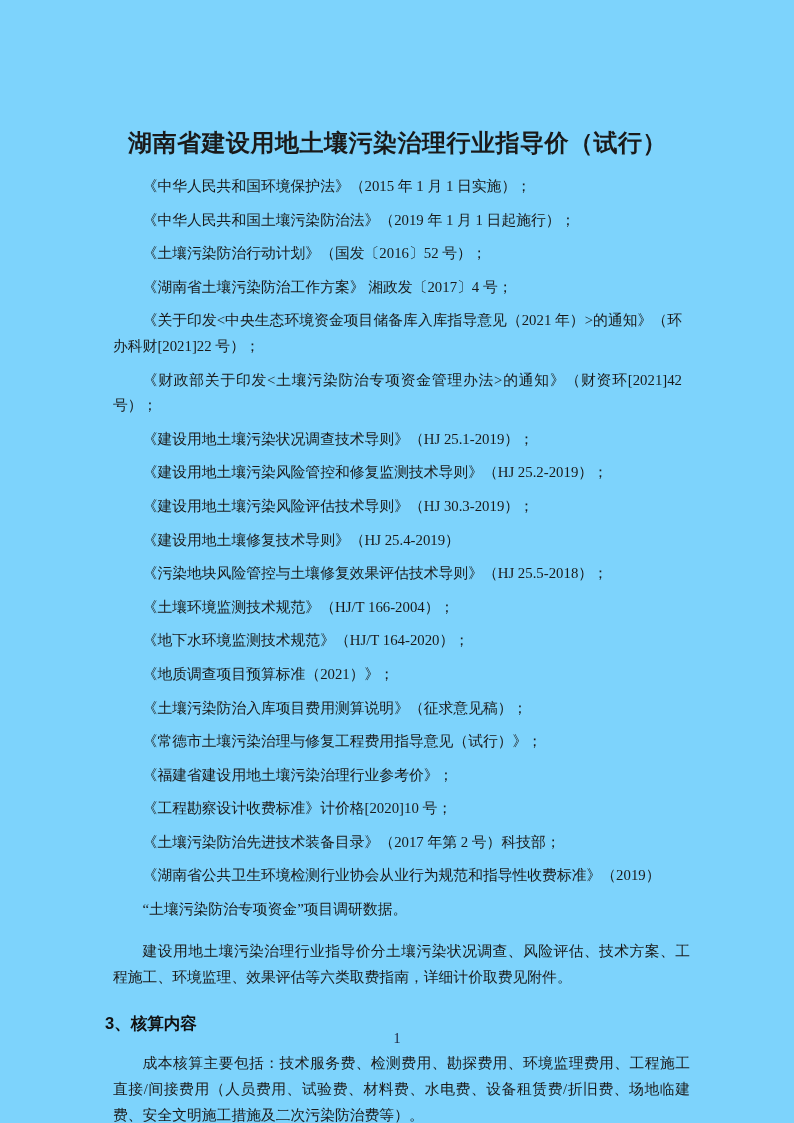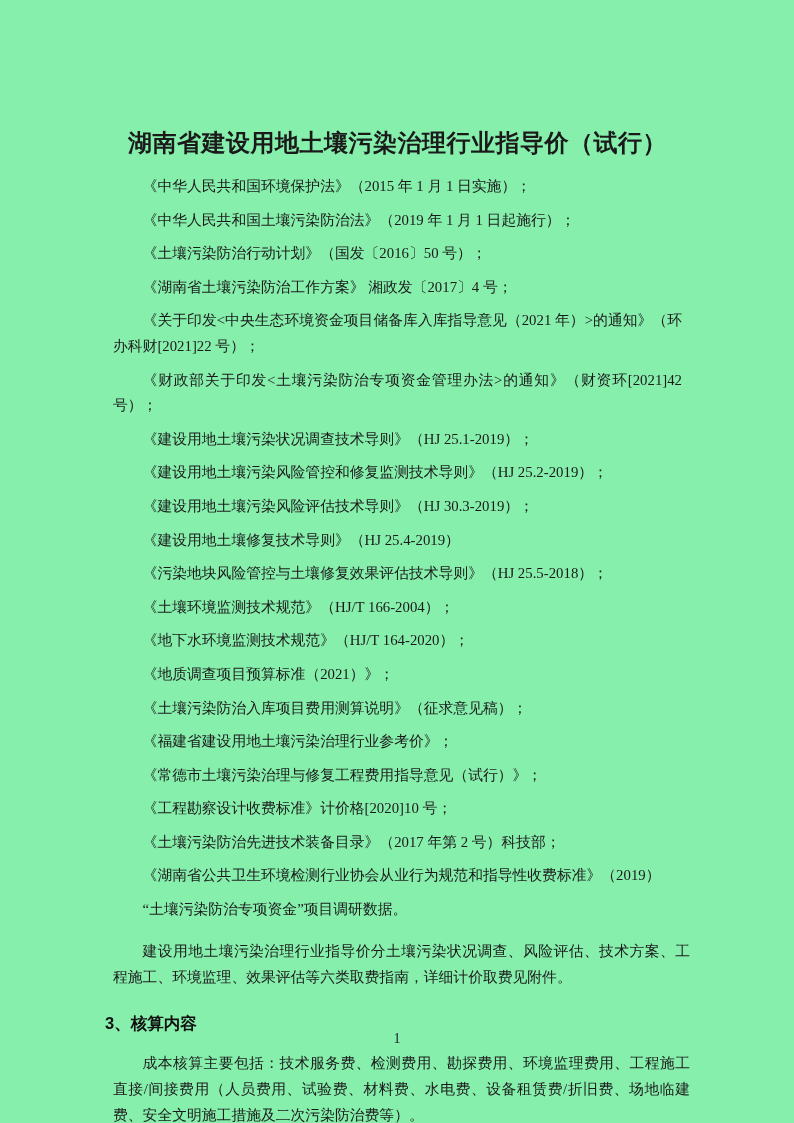--- a/index.html
+++ b/index.html
@@ -13,21 +13,21 @@
     position: relative;
     overflow: hidden;
   }
   .page {
     position: absolute;
     inset: 0;
     box-sizing: border-box;
     padding: 0 104px 0 105px;
     font-family: "Liberation Serif", "DejaVu Serif", serif;
     color: #1a1a1a;
-    background: #86efac;
+    background: #7dd3fc;
   }
   .doc-title {
     margin: 126px 0 0 0;
     text-align: center;
     font-size: 24px;
     line-height: 34px;
     font-weight: 700;
     letter-spacing: 0.5px;
     font-family: "Liberation Serif", "DejaVu Serif", serif;
   }
@@ -73,35 +73,35 @@
 <body>
 
 <div class="page">
 
   <h1 class="doc-title">湖南省建设用地土壤污染治理行业指导价（试行）</h1>
 
   <section class="sec-1">
     <div class="ref-list">
       <p>《中华人民共和国环境保护法》（2015 年 1 月 1 日实施）；</p>
       <p>《中华人民共和国土壤污染防治法》（2019 年 1 月 1 日起施行）；</p>
-      <p>《土壤污染防治行动计划》（国发〔2016〕50 号）；</p>
+      <p>《土壤污染防治行动计划》（国发〔2016〕52 号）；</p>
       <p>《湖南省土壤污染防治工作方案》 湘政发〔2017〕4 号；</p>
       <p>《关于印发&lt;中央生态环境资金项目储备库入库指导意见（2021 年）&gt;的通知》（环办科财[2021]22 号）；</p>
       <p>《财政部关于印发&lt;土壤污染防治专项资金管理办法&gt;的通知》（财资环[2021]42 号）；</p>
       <p>《建设用地土壤污染状况调查技术导则》（HJ 25.1-2019）；</p>
       <p>《建设用地土壤污染风险管控和修复监测技术导则》（HJ 25.2-2019）；</p>
       <p>《建设用地土壤污染风险评估技术导则》（HJ 30.3-2019）；</p>
       <p>《建设用地土壤修复技术导则》（HJ 25.4-2019）</p>
       <p>《污染地块风险管控与土壤修复效果评估技术导则》（HJ 25.5-2018）；</p>
       <p>《土壤环境监测技术规范》（HJ/T 166-2004）；</p>
       <p>《地下水环境监测技术规范》（HJ/T 164-2020）；</p>
       <p>《地质调查项目预算标准（2021）》；</p>
       <p>《土壤污染防治入库项目费用测算说明》（征求意见稿）；</p>
+      <p>《常德市土壤污染治理与修复工程费用指导意见（试行）》；</p>
       <p>《福建省建设用地土壤污染治理行业参考价》；</p>
-      <p>《常德市土壤污染治理与修复工程费用指导意见（试行）》；</p>
       <p>《工程勘察设计收费标准》计价格[2020]10 号；</p>
       <p>《土壤污染防治先进技术装备目录》（2017 年第 2 号）科技部；</p>
       <p>《湖南省公共卫生环境检测行业协会从业行为规范和指导性收费标准》（2019）</p>
       <p>“土壤污染防治专项资金”项目调研数据。</p>
     </div>
   </section>
 
   <section class="sec-2">
     <p class="para">建设用地土壤污染治理行业指导价分土壤污染状况调查、风险评估、技术方案、工程施工、环境监理、效果评估等六类取费指南，详细计价取费见附件。</p>
   </section>

